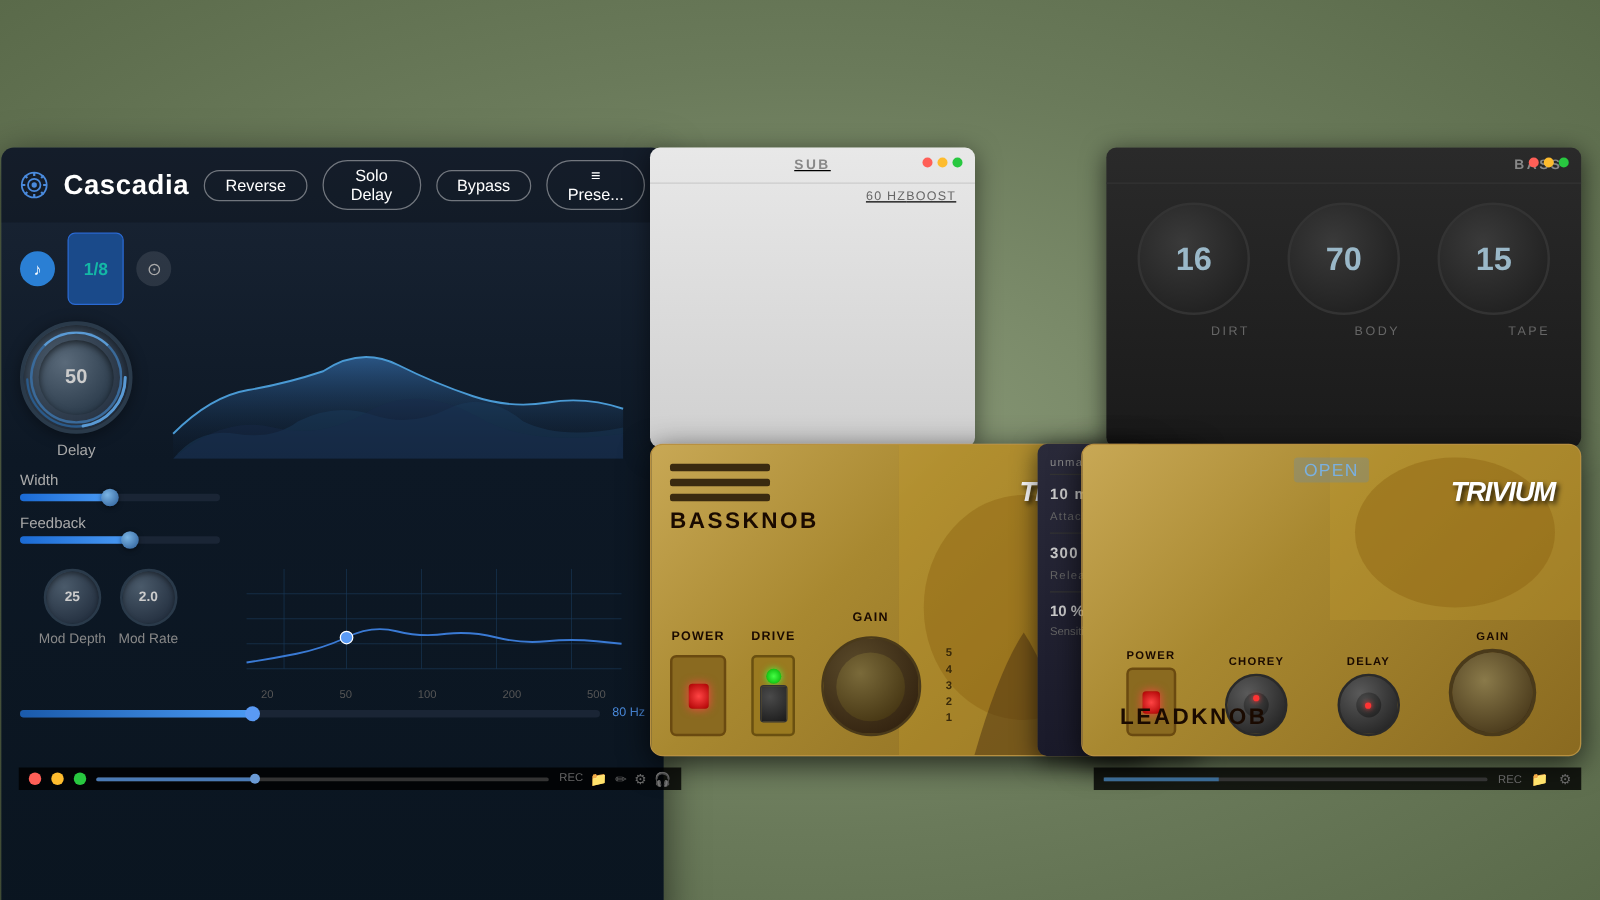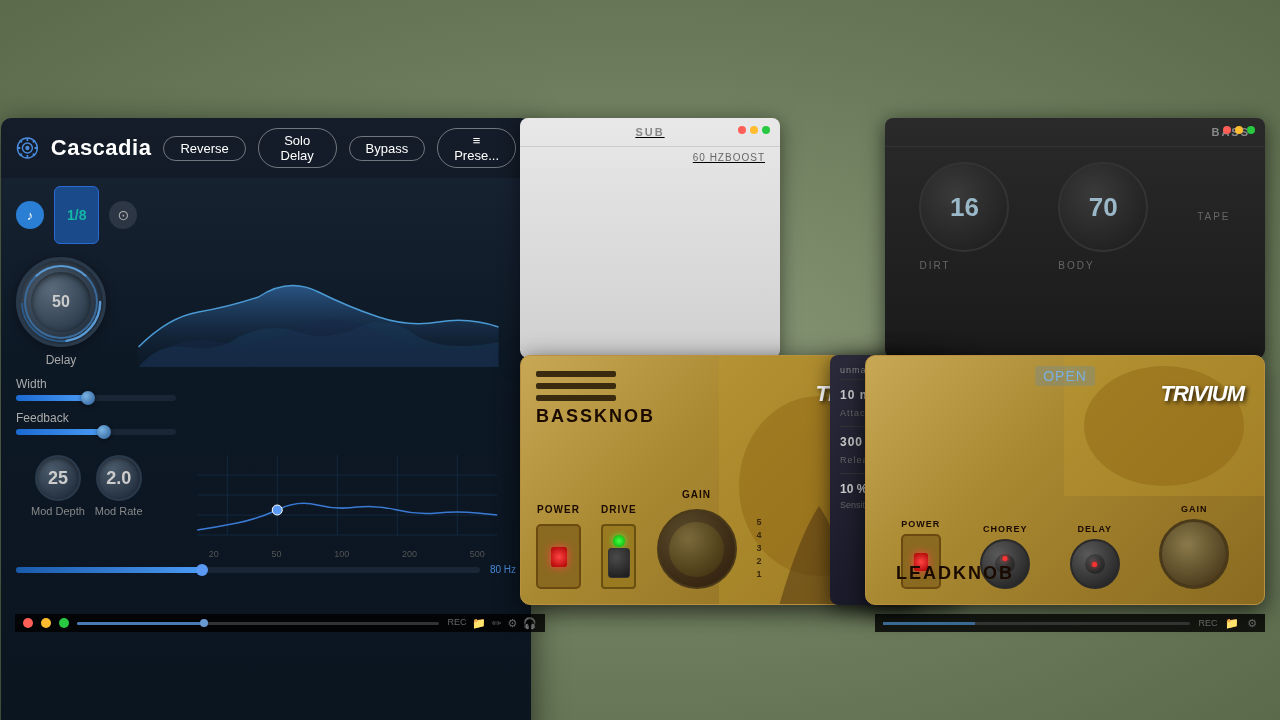--- a/index.html
+++ b/index.html
@@ -213,21 +213,21 @@
     .knob-small {
       width: 46px;
       height: 46px;
       border-radius: 50%;
       background: radial-gradient(circle at 35% 30%, #4a5a6a, #1a2535);
       border: 2px solid #2a3a4a;
       display: flex;
       align-items: center;
       justify-content: center;
       color: #ccc;
-      font-size: 18px;
+      font-size: 11px;
       font-weight: 600;
       box-shadow: inset 0 2px 4px rgba(0,0,0,0.4);
     }
 
     .knob-small-label {
       color: #888;
       font-size: 11px;
       margin-top: 4px;
       text-align: center;
     }
@@ -385,21 +385,21 @@
     .bass-knobs {
       display: flex;
       justify-content: space-around;
       align-items: center;
       padding: 15px 10px;
     }
 
     .bass-knob-item {
       display: flex;
       flex-direction: column;
-      align-items: flex-start;
+      align-items: flex-end;
       gap: 8px;
     }
 
     .bass-round-knob {
       width: 90px;
       height: 90px;
       border-radius: 50%;
       background: radial-gradient(circle at 40% 35%, #3a3a3a, #1a1a1a);
       border: 2px solid #333;
       display: flex;
@@ -861,20 +861,23 @@
       </div>
       <span class="bass-knob-label">DIRT</span>
     </div>
     <div class="bass-knob-item">
       <div class="bass-round-knob">
         <span>70</span>
       </div>
       <span class="bass-knob-label">BODY</span>
     </div>
     <div class="bass-knob-item">
+      <div class="bass-round-knob">
+        <span>15</span>
+      </div>
       <span class="bass-knob-label">TAPE</span>
     </div>
   </div>
 </div>
 
 <div class="bassknob-plugin">
 
   <div class="bassknob-lines">
     <div class="bassknob-line"></div>
     <div class="bassknob-line"></div>

